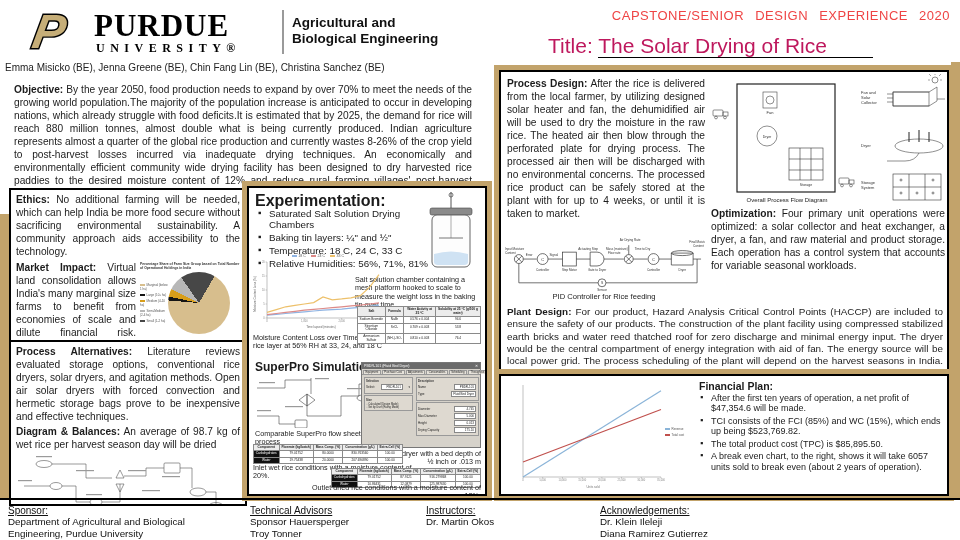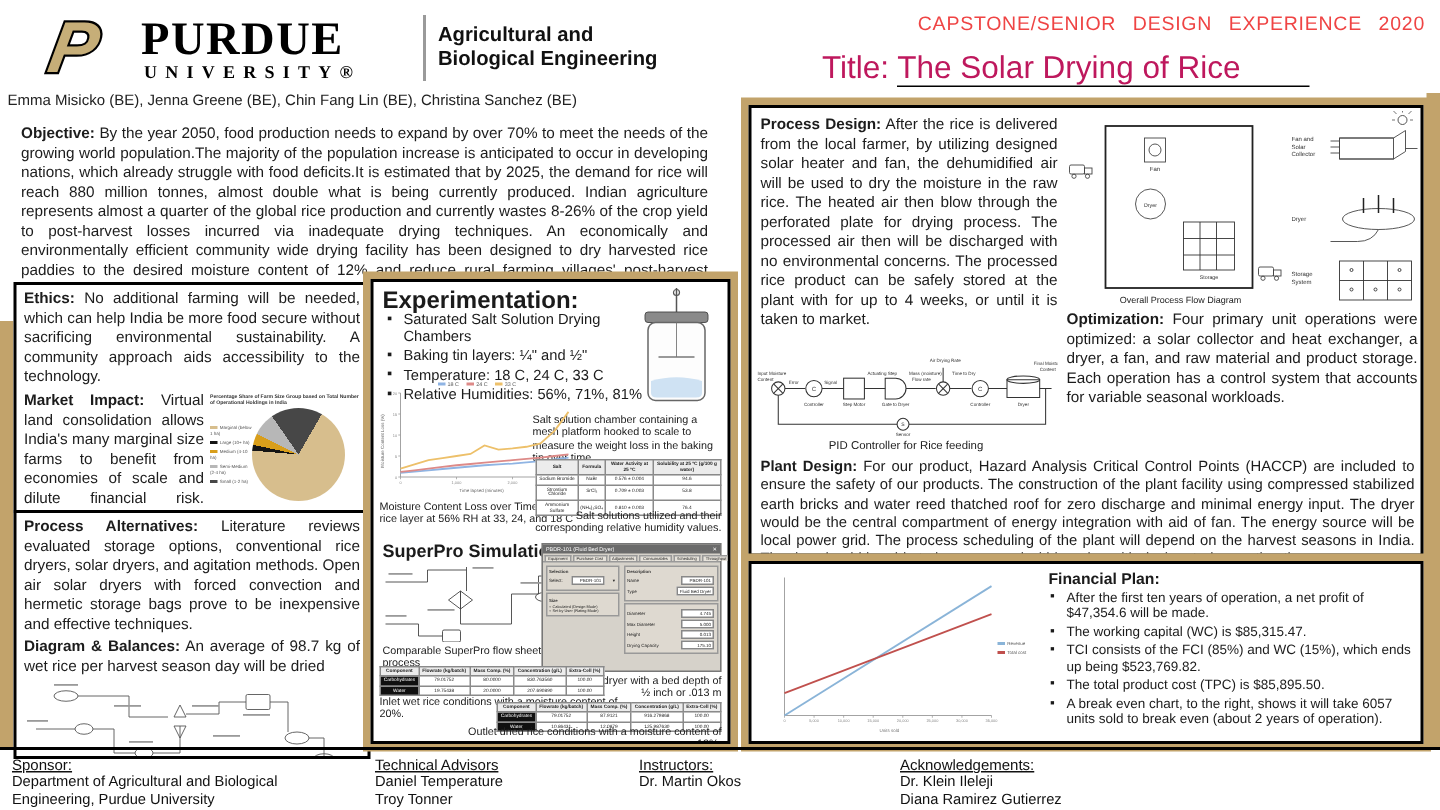--- a/index.html
+++ b/index.html
@@ -228,21 +228,20 @@
           <td>53.8</td>
         </tr>
         <tr>
           <td>Ammonium Sulfate</td>
           <td>(NH₄)₂SO₄</td>
           <td>0.810 ± 0.003</td>
           <td>76.4</td>
         </tr>
       </tbody>
     </table>
-  <div class="cap abs" style="right:4px;top:152px;width:126px;text-align:right;">Salt solutions utilized and their corresponding relative humidity values.</div>
 
   <div class="abs" style="left:6px;top:172px;font-weight:bold;font-size:12px;">SuperPro Simulation:</div>
   <svg class="abs" style="left:6px;top:188px;" width="120" height="52" viewBox="0 0 120 52">
     <g stroke="#444" stroke-width="0.6" fill="none">
       <path d="M2,12 H30 V4 H56"></path>
       <path d="M56,2 V18"></path>
       <path d="M44,24 l8,-6 v12 z M60,24 l-8,-6 v12 z" fill="#fff"></path>
       <path d="M52,30 V40 H86 V20 H104"></path>
       <path d="M2,40 H24 V48 H40"></path>
       <rect x="40" y="44" width="12" height="8" rx="1"></rect>
@@ -553,40 +552,39 @@
       </svg>
     <div class="legend vert" style="position:absolute;left:160px;top:48px;">
         <span><span class="chip" style="background: rgb(138, 180, 216);"></span>Revenue</span>
         <span><span class="chip" style="background: rgb(192, 80, 77);"></span>Total cost</span>
       </div>
   </div>
   <div class="abs" style="left:198px;top:4px;width:244px;">
     <div style="font-weight:bold;font-size:10.5px;">Financial Plan:</div>
     <ul class="sq" style="font-size:9px;line-height:1.16;margin-top:1px;">
         <li>After  the first ten years of operation, a net profit of $47,354.6 will be made.</li>
-        <li>The  working capital (WC) is $85,315.47.</li>
         <li>TCI consists of the FCI (85%) and  WC (15%), which ends up being $523,769.82.</li>
         <li>The  total product cost (TPC) is $85,895.50.</li>
         <li>A break even chart, to the right, shows it will take 6057  units sold to break even (about 2 years of operation).</li>
       </ul>
   </div>
 </div>
 
 <div class="abs" style="left:0;top:498px;width:960px;height:2.4px;background:#000;"></div>
 <div class="abs" style="left:8px;top:505px;">
   <div class="footlbl">Sponsor:</div>
   <div class="footlines">
       <div>Department of Agricultural and Biological</div>
       <div>Engineering,  Purdue University</div>
     </div>
 </div>
 <div class="abs" style="left:250px;top:505px;">
   <div class="footlbl">Technical Advisors</div>
   <div class="footlines">
-      <div>Daniel Temperature</div>
+      <div>Sponsor Hauersperger</div>
       <div>Troy Tonner</div>
     </div>
 </div>
 <div class="abs" style="left:426px;top:505px;">
   <div class="footlbl">Instructors:</div>
   <div class="footlines">
       <div>Dr. Martin Okos</div>
     </div>
 </div>
 <div class="abs" style="left:600px;top:505px;">

